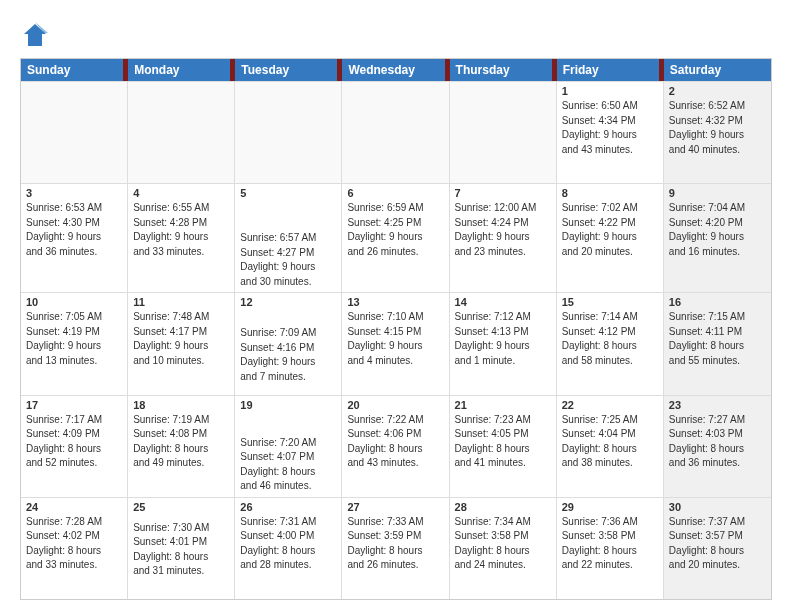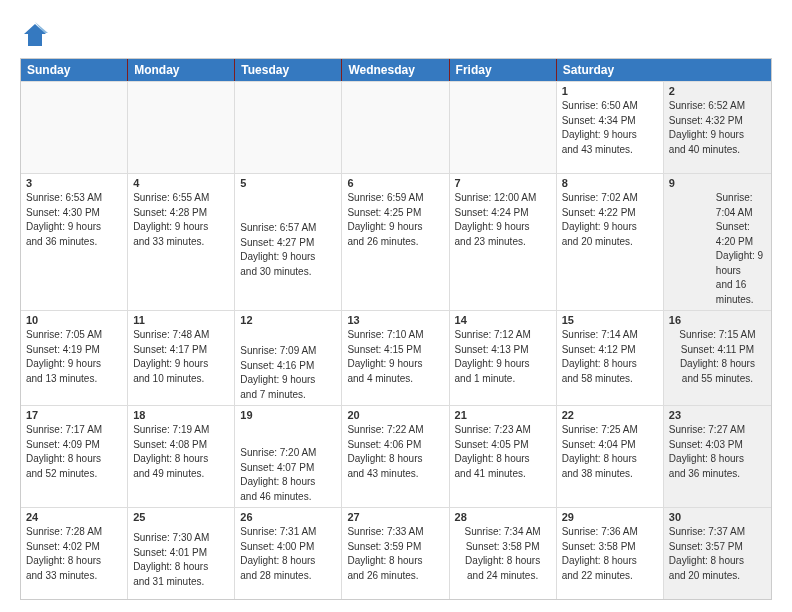--- a/index.html
+++ b/index.html
@@ -71,21 +71,21 @@
       display: grid;
       grid-template-columns: repeat(7, 1fr);
       background: #3579c0;
     }
     .cal-header-cell {
       color: #fff;
       font-size: 12px;
       font-weight: bold;
       padding: 4px 6px;
       text-align: left;
-      border-right: 1px solid #7f1d1d;
+      border-right: 5px solid #7f1d1d;
     }
     .cal-header-cell:last-child { border-right: none; }
     .cal-body {
       display: flex;
       flex-direction: column;
       flex: 1;
     }
     .cal-row {
       display: grid;
       grid-template-columns: repeat(7, 1fr);
@@ -136,20 +136,21 @@
       <div class="location"></div>
     </div>
   </div>
 
   <div class="calendar">
     <div class="cal-header">
     <div class="cal-header-cell">Sunday</div>
         <div class="cal-header-cell">Monday</div>
         <div class="cal-header-cell">Tuesday</div>
         <div class="cal-header-cell">Wednesday</div>
+        <div class="cal-header-cell">Thursday</div>
         <div class="cal-header-cell">Friday</div>
         <div class="cal-header-cell">Saturday</div>
       </div>
     <div class="cal-body">
     <div class="cal-row">
           <div class="cal-cell empty"></div>
           <div class="cal-cell empty"></div>
           <div class="cal-cell empty"></div>
           <div class="cal-cell empty"></div>
           <div class="cal-cell empty"></div>
@@ -206,21 +207,21 @@
           </div>
           <div class="cal-cell">
             <span class="day-number">8</span>
             <div class="day-info" style="white-space: pre-line;">Sunrise: 7:02 AM
 Sunset: 4:22 PM
 Daylight: 9 hours
 and 20 minutes.</div>
           </div>
           <div class="cal-cell shaded">
             <span class="day-number">9</span>
-            <div class="day-info" style="white-space: pre-line; margin-left: 47px;">Sunrise: 7:04 AM
+            <div class="day-info" style="white-space: pre-line;">Sunrise: 7:04 AM
 Sunset: 4:20 PM
 Daylight: 9 hours
 and 16 minutes.</div>
           </div>
         </div>
         <div class="cal-row">
           <div class="cal-cell">
             <span class="day-number">10</span>
             <div class="day-info" style="white-space: pre-line;">Sunrise: 7:05 AM
 Sunset: 4:19 PM
@@ -257,21 +258,21 @@
           </div>
           <div class="cal-cell">
             <span class="day-number">15</span>
             <div class="day-info" style="white-space: pre-line;">Sunrise: 7:14 AM
 Sunset: 4:12 PM
 Daylight: 8 hours
 and 58 minutes.</div>
           </div>
           <div class="cal-cell shaded">
             <span class="day-number">16</span>
-            <div class="day-info" style="white-space: pre-line; text-align: center;">Sunrise: 7:15 AM
+            <div class="day-info" style="white-space: pre-line;">Sunrise: 7:15 AM
 Sunset: 4:11 PM
 Daylight: 8 hours
 and 55 minutes.</div>
           </div>
         </div>
         <div class="cal-row">
           <div class="cal-cell">
             <span class="day-number">17</span>
             <div class="day-info" style="white-space: pre-line;">Sunrise: 7:17 AM
 Sunset: 4:09 PM
@@ -345,21 +346,21 @@
           </div>
           <div class="cal-cell">
             <span class="day-number">27</span>
             <div class="day-info" style="white-space: pre-line;">Sunrise: 7:33 AM
 Sunset: 3:59 PM
 Daylight: 8 hours
 and 26 minutes.</div>
           </div>
           <div class="cal-cell">
             <span class="day-number">28</span>
-            <div class="day-info" style="white-space: pre-line; text-align: center;">Sunrise: 7:34 AM
+            <div class="day-info" style="white-space: pre-line;">Sunrise: 7:34 AM
 Sunset: 3:58 PM
 Daylight: 8 hours
 and 24 minutes.</div>
           </div>
           <div class="cal-cell">
             <span class="day-number">29</span>
             <div class="day-info" style="white-space: pre-line;">Sunrise: 7:36 AM
 Sunset: 3:58 PM
 Daylight: 8 hours
 and 22 minutes.</div>

